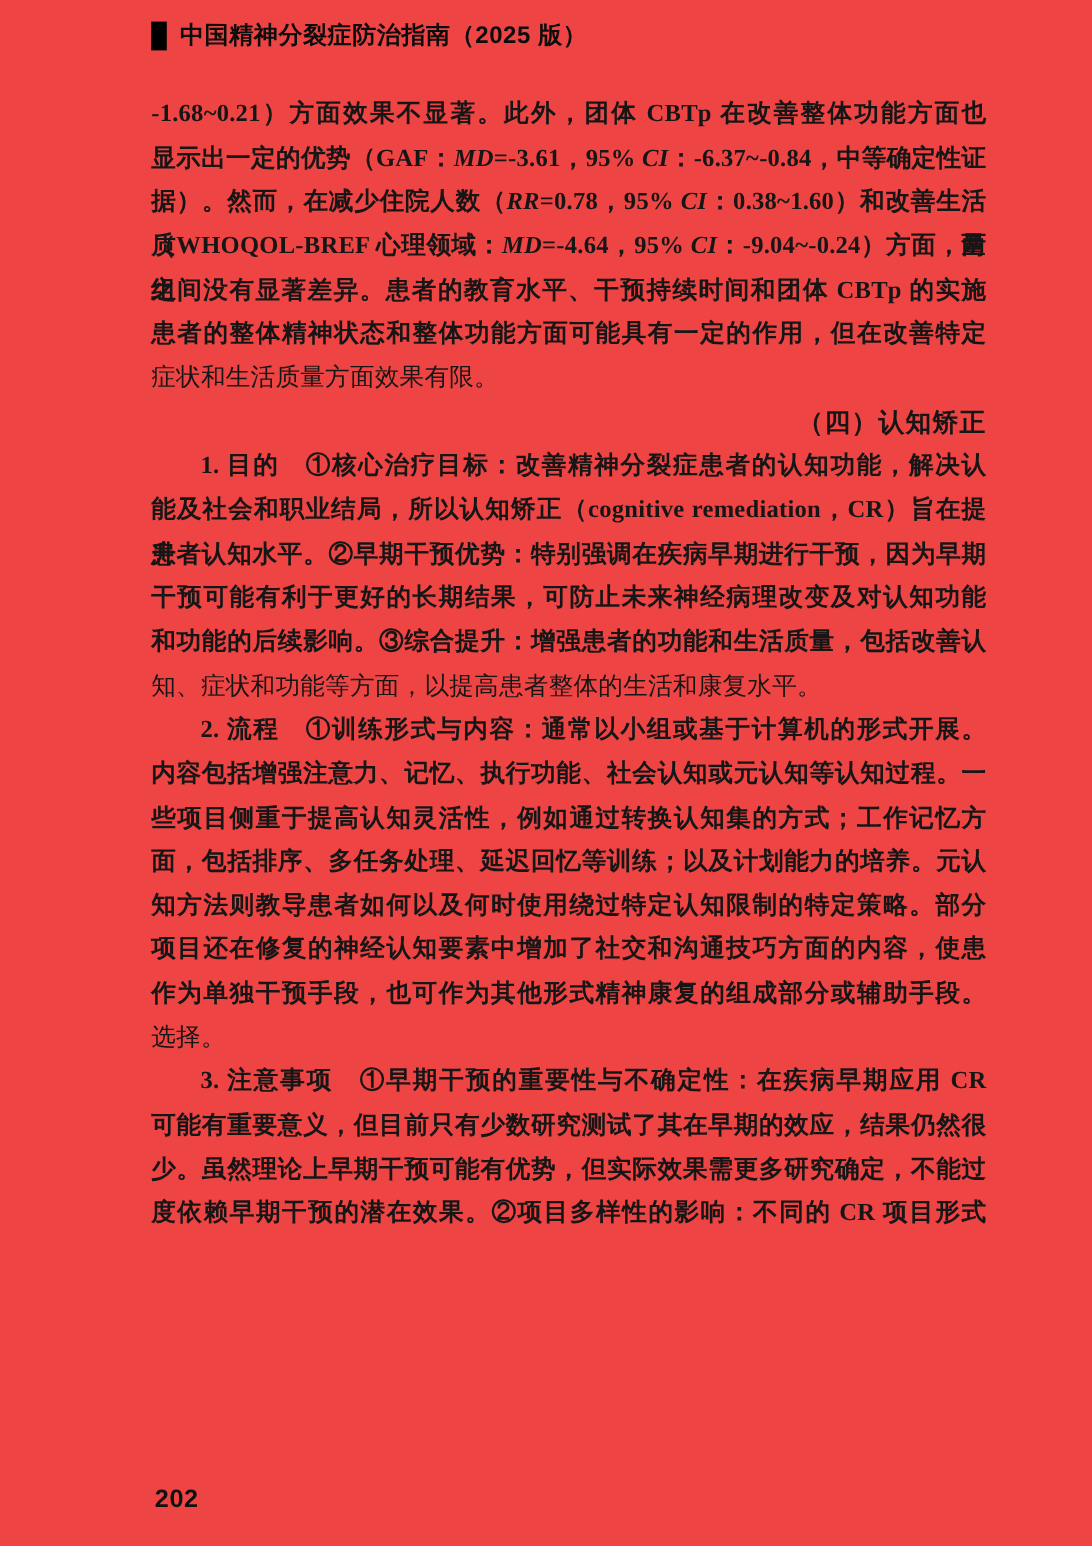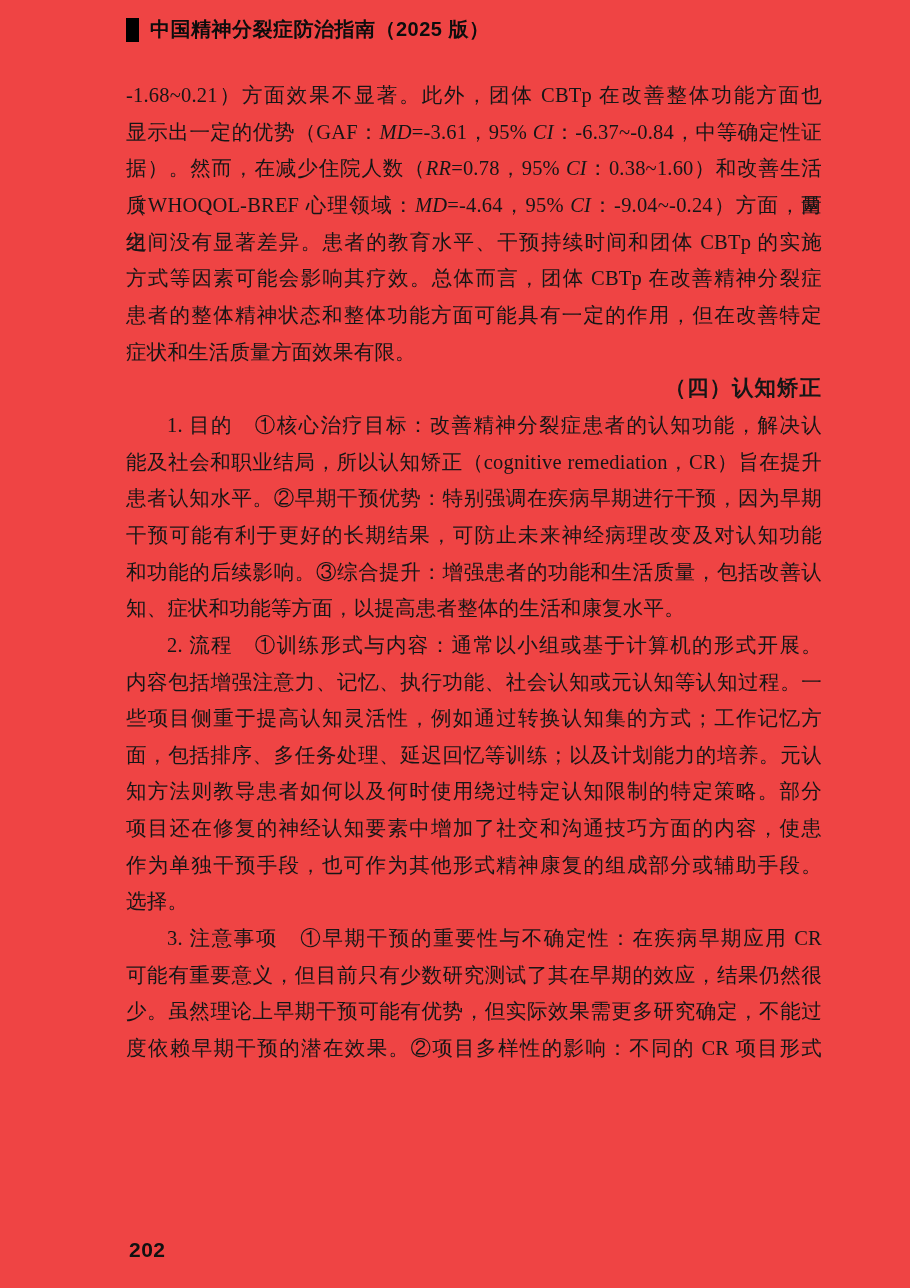--- a/index.html
+++ b/index.html
@@ -30,20 +30,21 @@
   .ln{
     line-height:36.66px;height:36.66px;
     font-size:20.5px;
     letter-spacing:.2px;
     text-align:left;
     overflow:visible;
   }
   .j{
     text-align:justify;
     text-align-last:justify;
+    font-weight:bold;
   }
   .ind{ text-indent:2em; }
   .heading{
     font-family:Liberation Sans, sans-serif;
     font-weight:700;
     font-size:21.5px;
     text-indent:2em;
     letter-spacing:1px;
     text-align:right;
   }
@@ -63,21 +64,20 @@
     <span class="hdr-bar"></span>
     <span class="hdr-title">中国精神分裂症防治指南（2025 版）</span>
   </div>
 
   <div class="body-text">
     <div class="ln j"><span>-1.68~0.21）方面效果不显著。此外，团体 CBTp 在改善整体功能方面也</span></div>
     <div class="ln j"><span>显示出一定的优势（GAF：</span><span class="em">MD</span><span>=-3.61，95% </span><span class="em">CI</span><span>：-6.37~-0.84，中等确定性证</span></div>
     <div class="ln j"><span>据）。然而，在减少住院人数（</span><span class="em">RR</span><span>=0.78，95% </span><span class="em">CI</span><span>：0.38~1.60）和改善生活质量</span></div>
     <div class="ln j"><span>（WHOQOL-BREF 心理领域：</span><span class="em">MD</span><span>=-4.64，95% </span><span class="em">CI</span><span>：-9.04~-0.24）方面，两组</span></div>
     <div class="ln j"><span>之间没有显著差异。患者的教育水平、干预持续时间和团体 CBTp 的实施</span></div>
-    <div class="ln j"><span>方式等因素可能会影响其疗效。总体而言，团体 CBTp 在改善精神分裂症</span></div>
     <div class="ln j"><span>患者的整体精神状态和整体功能方面可能具有一定的作用，但在改善特定</span></div>
     <div class="ln"><span>症状和生活质量方面效果有限。</span></div>
     <div class="ln heading"><span>（四）认知矫正</span></div>
     <div class="ln j ind"><span>1. 目的　①核心治疗目标：改善精神分裂症患者的认知功能，解决认</span></div>
     <div class="ln j"><span>能及社会和职业结局，所以认知矫正（cognitive remediation，CR）旨在提升</span></div>
     <div class="ln j"><span>患者认知水平。②早期干预优势：特别强调在疾病早期进行干预，因为早期</span></div>
     <div class="ln j"><span>干预可能有利于更好的长期结果，可防止未来神经病理改变及对认知功能</span></div>
     <div class="ln j"><span>和功能的后续影响。③综合提升：增强患者的功能和生活质量，包括改善认</span></div>
     <div class="ln"><span>知、症状和功能等方面，以提高患者整体的生活和康复水平。</span></div>
     <div class="ln j ind"><span>2. 流程　①训练形式与内容：通常以小组或基于计算机的形式开展。</span></div>

